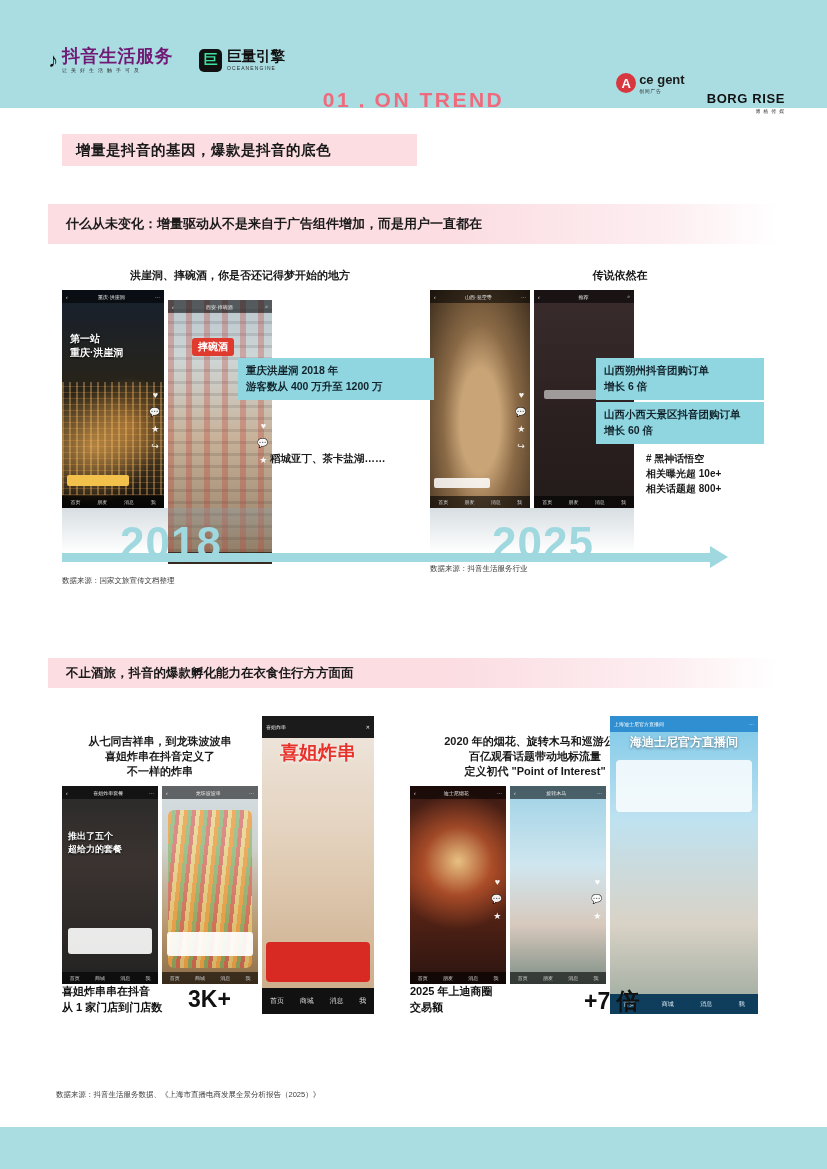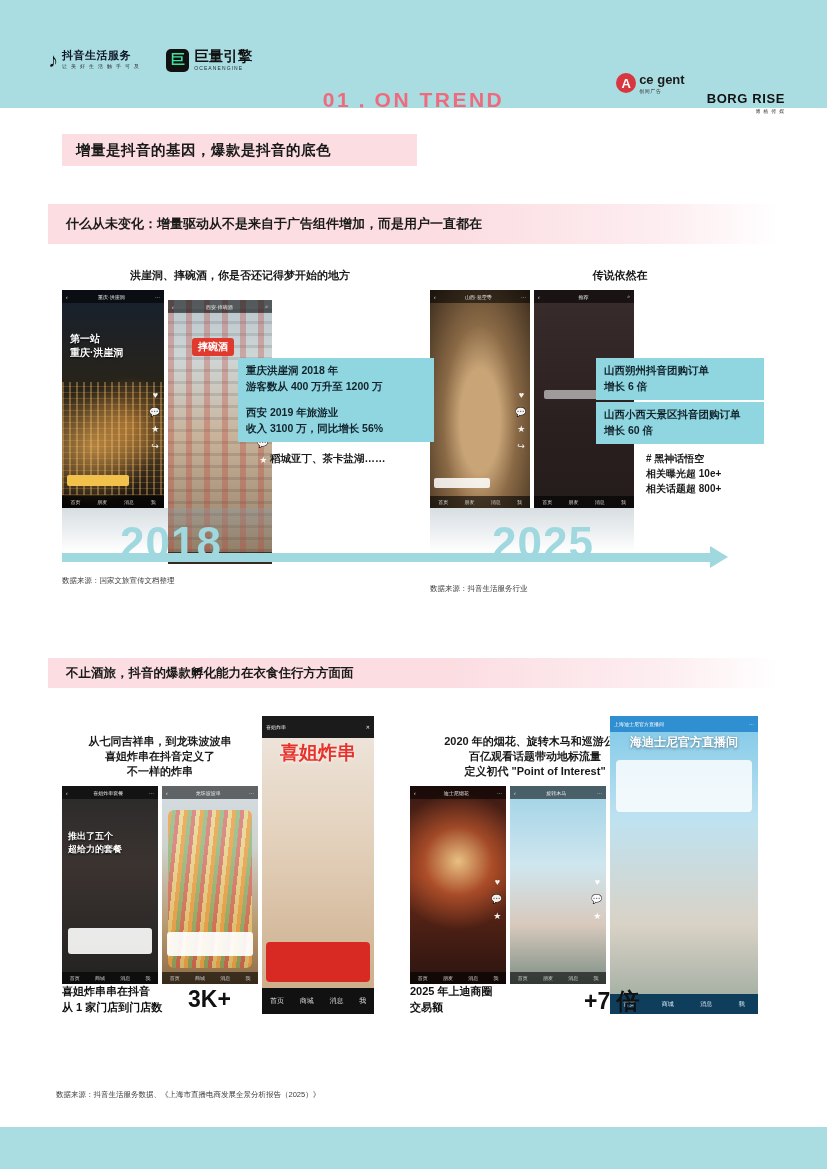--- a/index.html
+++ b/index.html
@@ -30,21 +30,21 @@
     display: flex; align-items: center; margin-left: 48px;
   }
   .logo-note {
     font-size: 20px; color: #111; line-height: 1;
     margin-right: 4px;
   }
   .logo-douyin-text {
     display: flex; flex-direction: column; justify-content: center;
   }
   .logo-douyin-text .main {
-    font-size: 11px; font-weight: bold; color: #0f172a; letter-spacing: .5px;
+    font-size: 18px; font-weight: bold; color: #701a75; letter-spacing: .5px;
     line-height: 1.05;
   }
   .logo-douyin-text .sub {
     font-size: 5px; color: #2b2b2b; letter-spacing: 1.3px; line-height: 1.1;
     margin-top: 2px;
   }
   .logo-julang {
     display: flex; align-items: center; margin-left: 26px;
   }
   .julang-mark {
@@ -382,41 +382,39 @@
     <div class="botbar">
       <span>首页</span>
       <span>朋友</span>
       <span>消息</span>
       <span>我</span>
     </div>
   </div>
 
   <div class="callout" style="left:238px; top:358px; width:196px; white-space:pre-line;">重庆洪崖洞 2018 年
 游客数从 400 万升至 1200 万</div>
-  <div class="callout" style="left:238px; top:400px; width:196px; white-space:pre-line;">西安 2019 年旅游业
-收入 3100 万，同比增长 56%</div>
   <div class="callout white" style="left:262px; top:446px; width:200px;">稻城亚丁、茶卡盐湖……</div>
 
   <div class="callout" style="left:596px; top:358px; width:168px; white-space:pre-line;">山西朔州抖音团购订单
 增长 6 倍</div>
   <div class="callout" style="left:596px; top:402px; width:168px; white-space:pre-line;">山西小西天景区抖音团购订单
 增长 60 倍</div>
   <div class="callout white" style="left:638px; top:446px; width:160px; white-space:pre-line; font-size:10px;"># 黑神话悟空
 相关曝光超 10e+
 相关话题超 800+</div>
 
   <div class="mirror" style="left:62px; top:508px; width:210px; height:44px;"></div>
   <div class="mirror" style="left:430px; top:508px; width:204px; height:44px;"></div>
   <div class="year" style="left:120px; top:518px;">2018</div>
   <div class="year" style="left:492px; top:518px;">2025</div>
   <div class="arrow-line" style="left:62px; top:553px; width:650px;"></div>
   <div class="arrow-head" style="left:710px; top:546px;"></div>
 
   <div class="src" style="left:62px; top:576px;">数据来源：国家文旅宣传文档整理</div>
-  <div class="src" style="left:430px; top:584px;">数据来源：抖音生活服务行业</div>
+  <div class="src" style="left:430px; top:564px;">数据来源：抖音生活服务行业</div>
 
   <div class="band small" style="left:48px; top:658px; width:731px; height:30px;">不止酒旅，抖音的爆款孵化能力在衣食住行方方面面</div>
 
   <div class="cap" style="left:60px; top:734px; width:200px; white-space:pre-line;">从七同吉祥串，到龙珠波波串
 喜姐炸串在抖音定义了
 不一样的炸串</div>
   <div class="cap" style="left:410px; top:734px; width:250px; white-space:pre-line;">2020 年的烟花、旋转木马和巡游公主
 百亿观看话题带动地标流量
 定义初代 "Point of Interest"</div>
 

